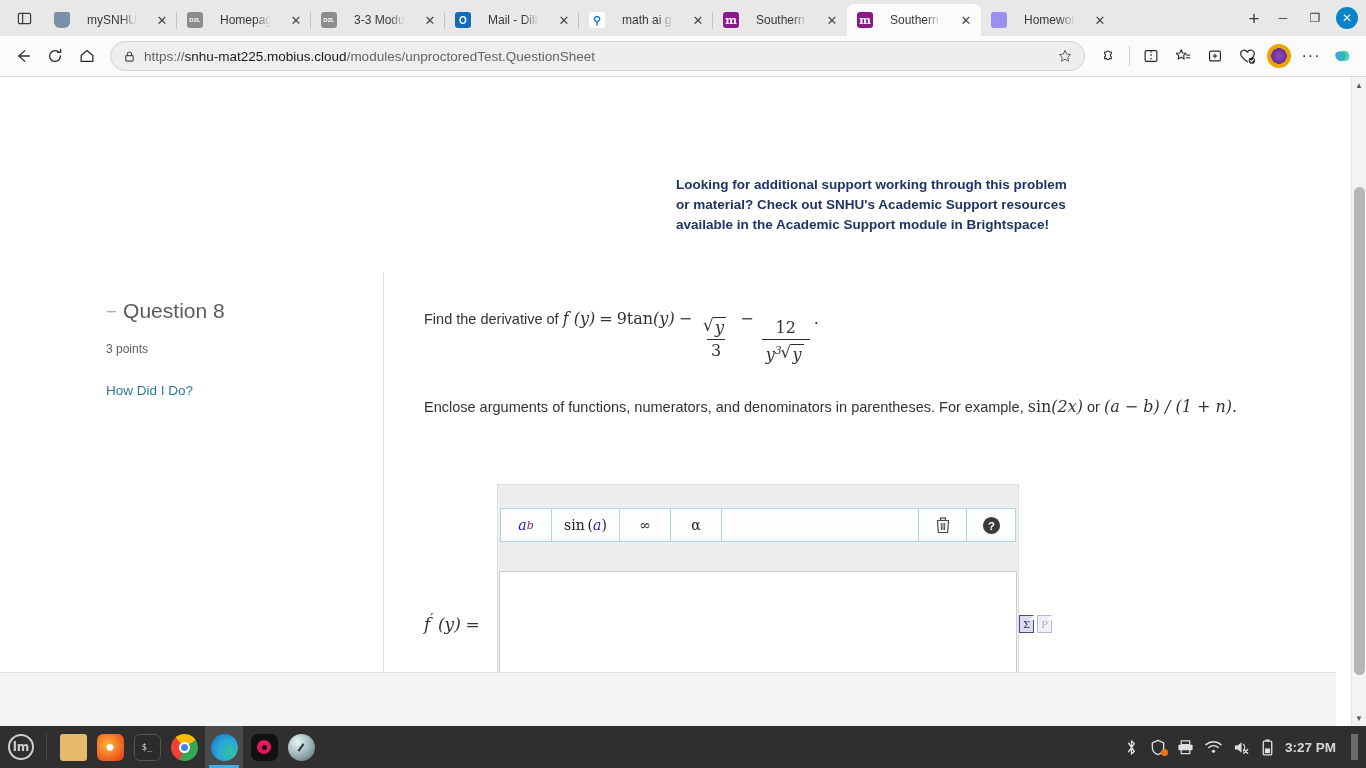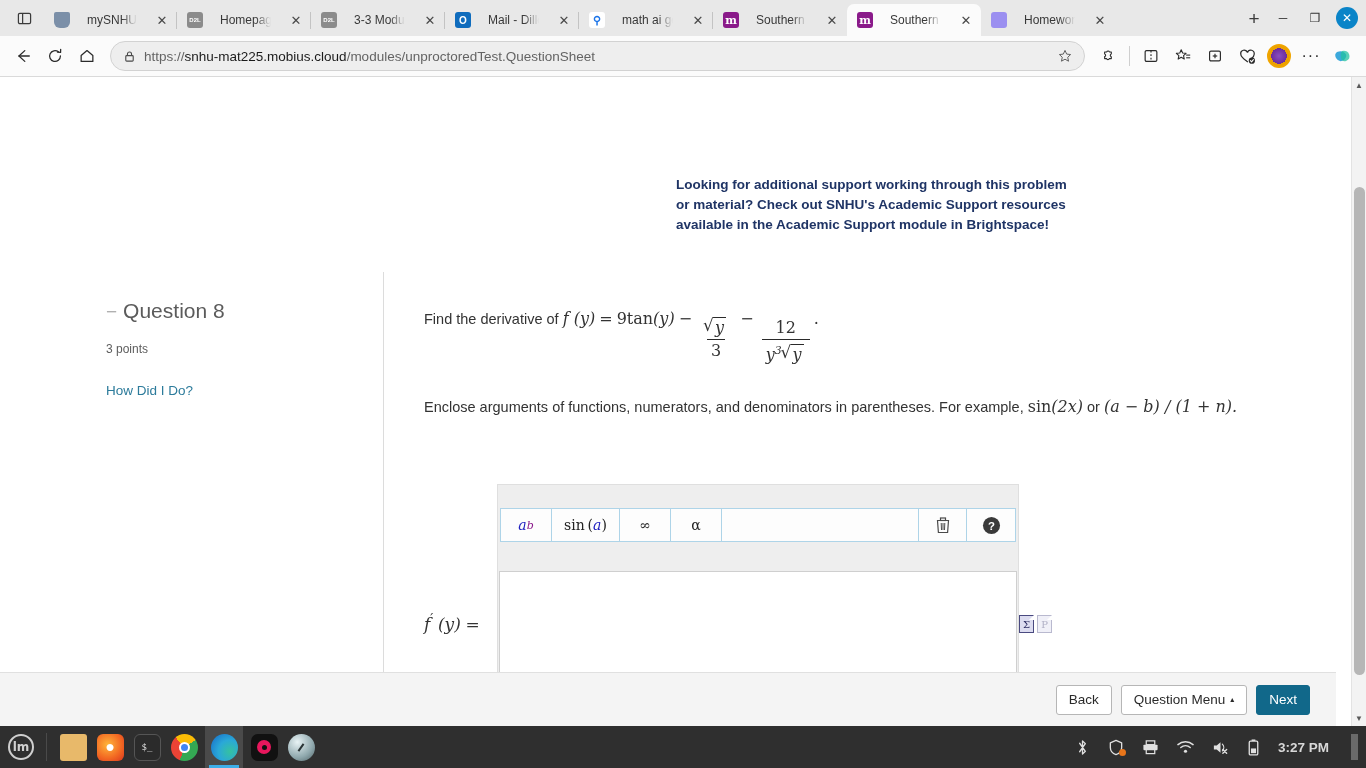--- a/index.html
+++ b/index.html
@@ -304,21 +304,21 @@
     display: flex; align-items: center; justify-content: center;
     position: relative;
   }
   .launch.active { background: #4a4a4a; border-radius: 0; height: 42px; width: 38px; }
   .launch.active::after {
     content: ""; position: absolute; left: 4px; right: 4px; bottom: 0;
     height: 3px; background: #3daee9;
   }
   .tray {
     margin-left: auto; display: flex; align-items: center;
-    gap: 18px; padding-right: 8px;
+    gap: 11px; padding-right: 8px;
   }
   .tray-icon { color: #e0e0e0; display: flex; align-items: center; }
   .clock {
     color: #d8d8d8; font-size: 13.5px; font-weight: bold;
     font-family: "Liberation Sans", sans-serif;
   }
   .tray-grip { width: 7px; height: 26px; background: #6a6a6a; margin-left: 4px; }
 </style>
 </head>
 <body>
@@ -536,28 +536,20 @@
       </div>
 
       <div class="answer-field"></div>
 
       <div class="side-icons">
         <div class="doc-icon">Σ</div>
         <div class="doc-icon dim">P</div>
       </div>
 
       <div class="bottombar">
-        <div class="grp2">
-          <div class="btn">Back</div>
-          <div class="btn">
-            <span>Question Menu</span>
-            <span class="caret-up">▴</span>
-          </div>
-          <div class="btn primary">Next</div>
-        </div>
       </div>
 
     </div>
 
     <div class="vscroll">
       <div class="vs-arrow">▲</div>
       <div class="vs-thumb"></div>
       <div class="vs-arrow" style="position:absolute;bottom:0;left:0;right:0;">▼</div>
     </div>
   </div>

